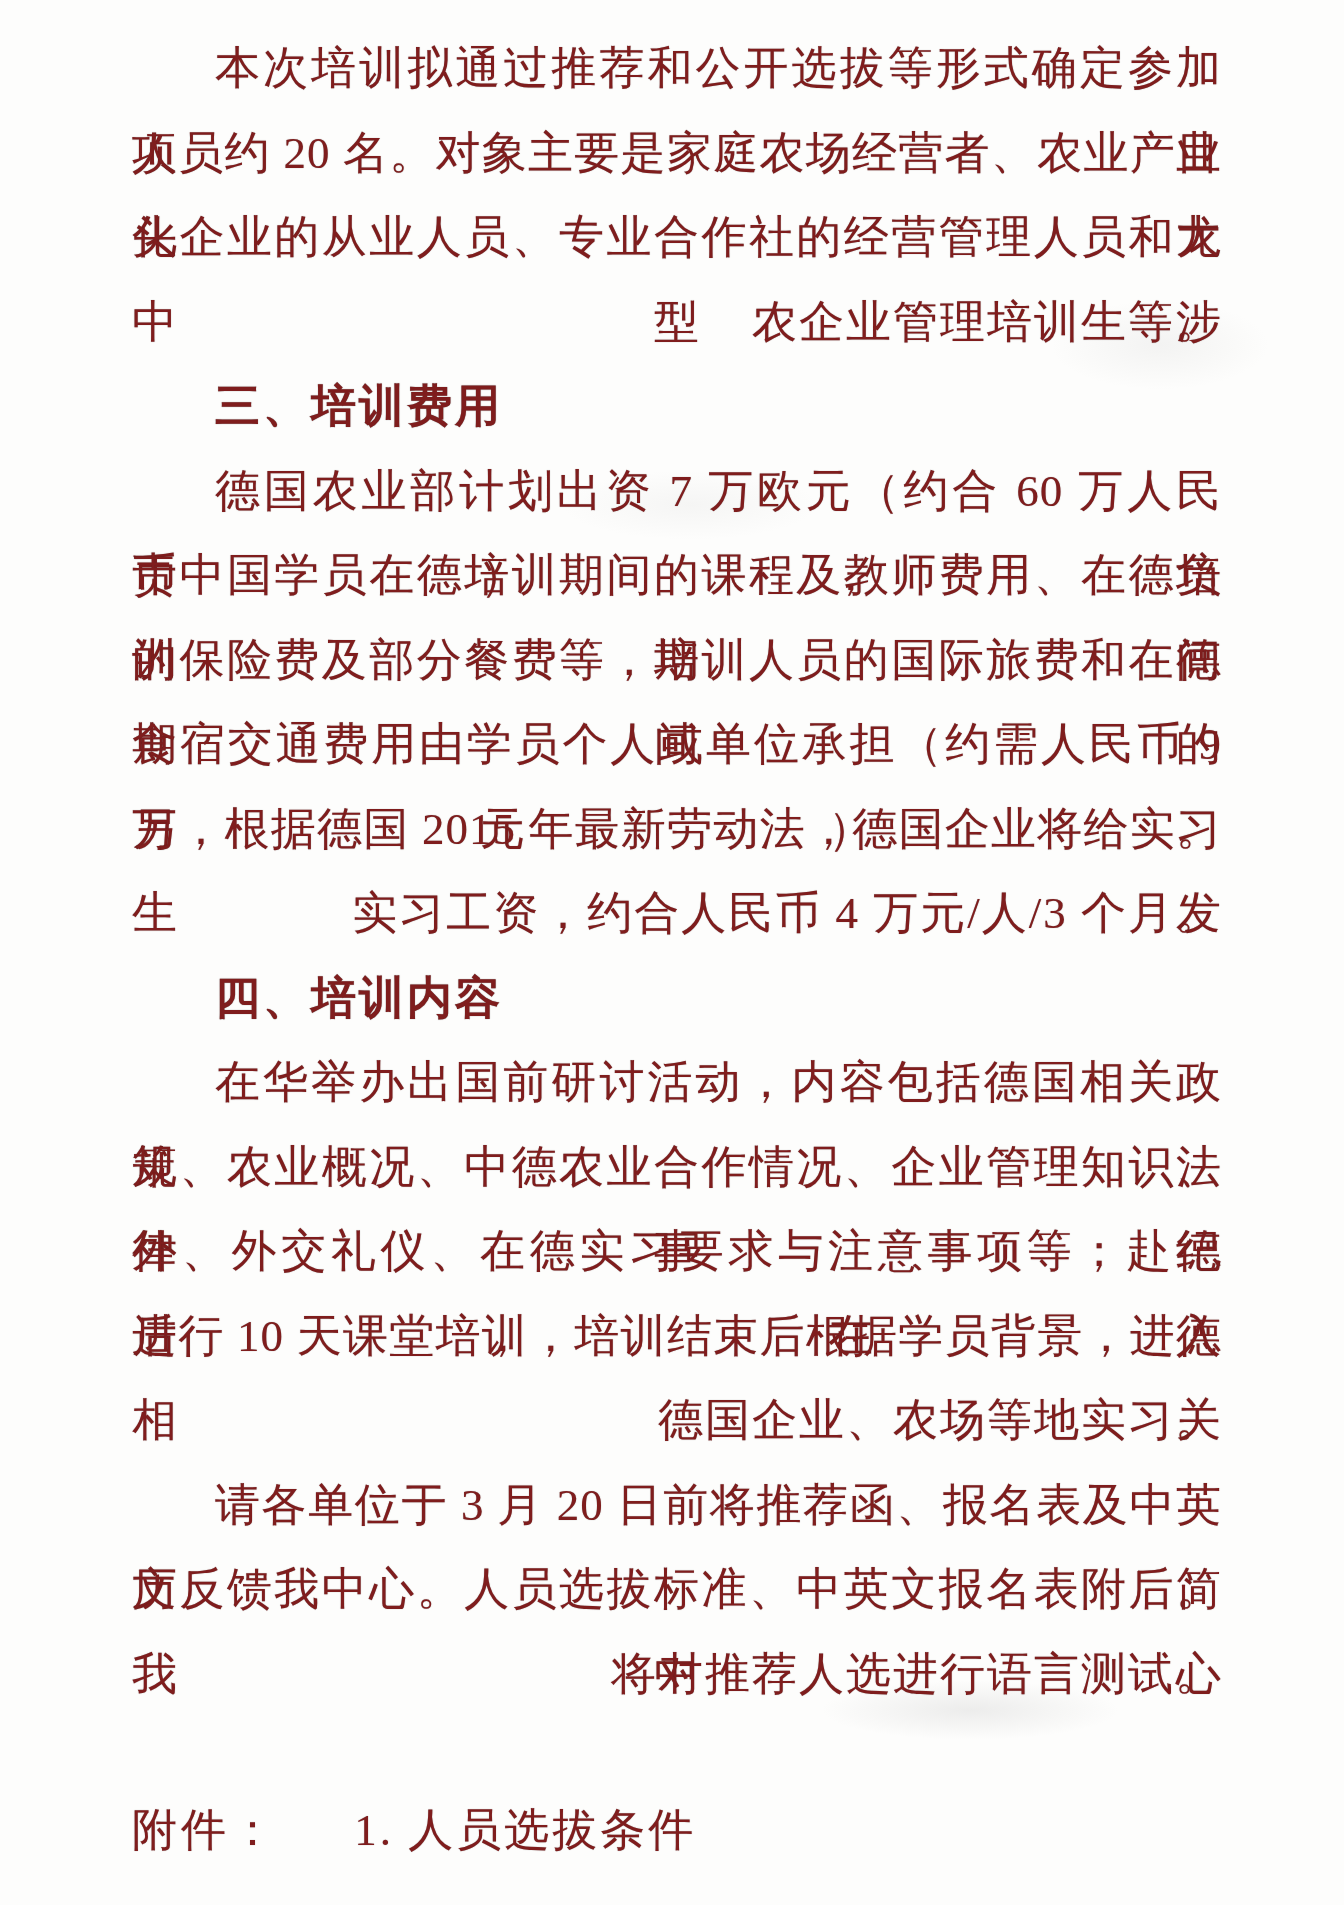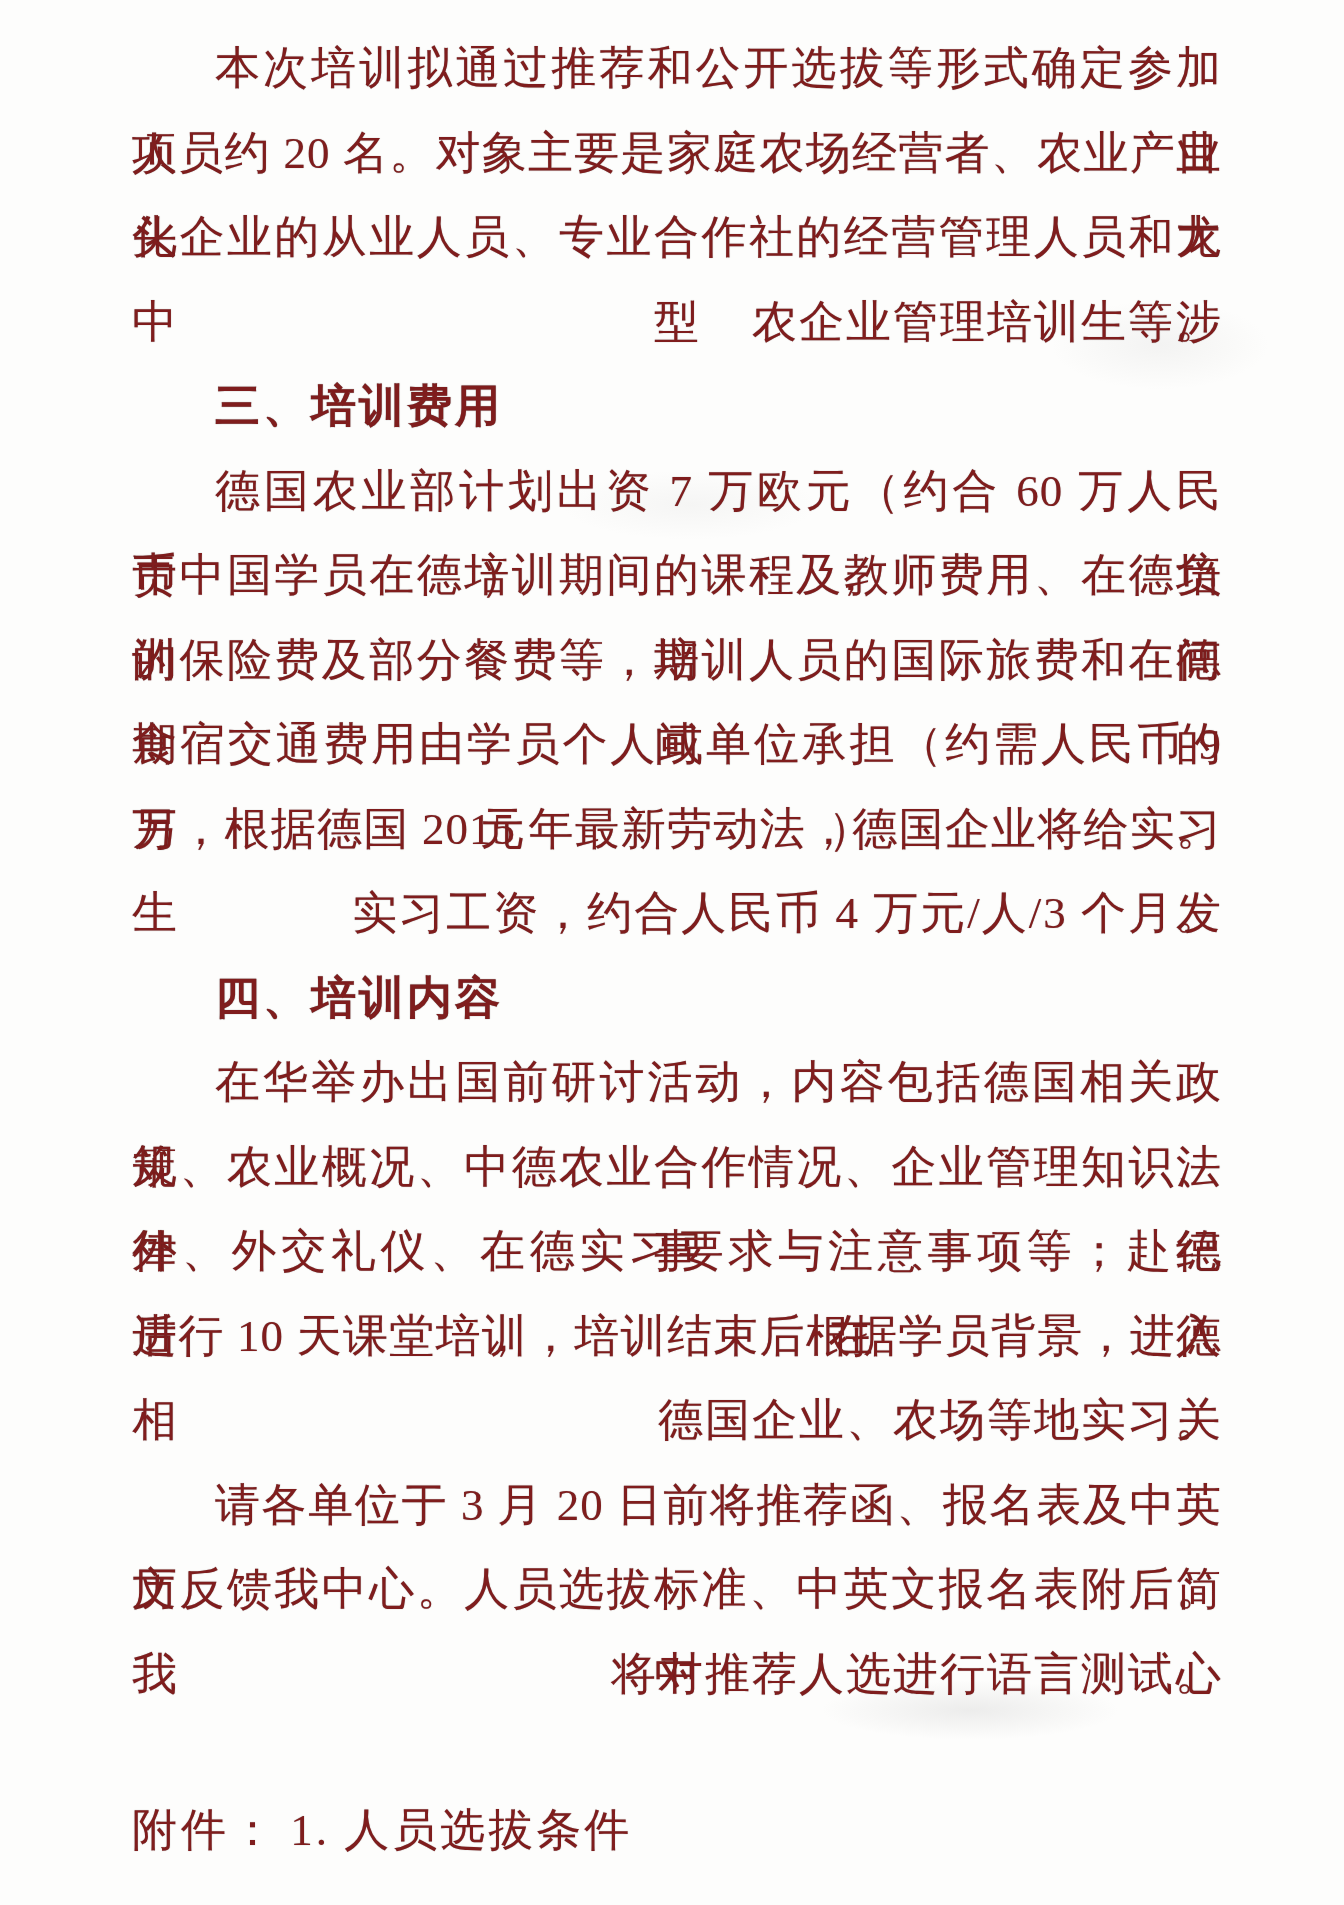--- a/index.html
+++ b/index.html
@@ -82,20 +82,21 @@
     line-height: 84.5px;
     font-size: 45px;
     text-shadow: 0 0 1px rgba(35,35,35,0.45);
   }
   .attach-label {
     display: inline-block;
     letter-spacing: 4px;
   }
   .attach-item {
     display: inline-block;
+    margin-left: 64px;
     letter-spacing: 3px;
   }
 </style>
 </head>
 <body>
 
 <main class="scan-page">
   <div class="smudge smudge-1"></div>
   <div class="smudge smudge-2"></div>
   <div class="smudge smudge-3"></div>

